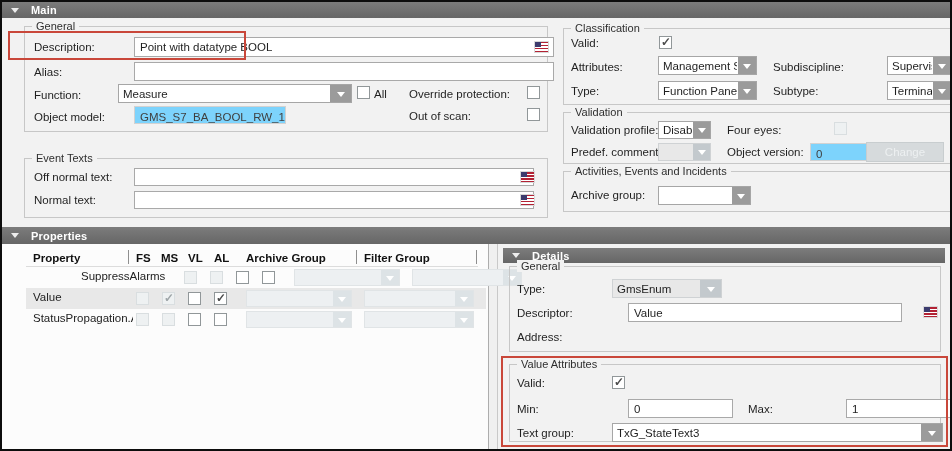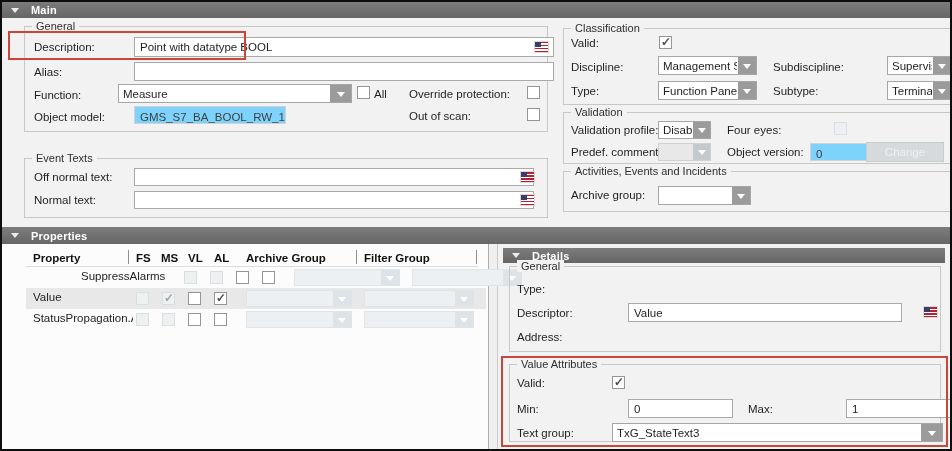--- a/index.html
+++ b/index.html
@@ -115,21 +115,21 @@
   <div class="inp" style="left:118px;top:191px;width:400px;height:18px;">
     <span></span>
   </div>
   <span class="flag abs" style="left:521px;top:195px;"></span>
 
   <div class="grp" style="left:563px;top:28px;width:391px;height:77px;">
     <span class="legend">Classification</span>
   </div>
   <span class="lbl" style="left:571px;top:37px;">Valid:</span>
   <span class="cb chk" style="left:659px;top:36px;"></span>
-  <span class="lbl" style="left:571px;top:61px;">Discipline:</span>
+  <span class="lbl" style="left:571px;top:61px;">Attributes:</span>
   <div class="dd" style="left:658px;top:56px;width:99px;height:19px;">
     <span class="txt">Management Sys</span>
     <span class="arr"></span>
   </div>
   <span class="lbl" style="left:773px;top:61px;">Subdiscipline:</span>
   <div class="dd" style="left:887px;top:56px;width:65px;height:19px;">
     <span class="txt">Supervisio</span>
     <span class="arr"></span>
   </div>
   <span class="lbl" style="left:571px;top:85px;">Type:</span>
@@ -239,20 +239,24 @@
 
   <div class="hdr" style="left:503px;top:248px;width:442px;height:15px;">
     <span class="tri"></span>
     <span>Details</span>
   </div>
 
   <div class="grp" style="left:509px;top:266px;width:432px;height:86px;">
     <span class="legend">General</span>
   </div>
   <span class="lbl" style="left:517px;top:283px;">Type:</span>
+  <div class="dd dis" style="left:612px;top:279px;width:110px;height:19px;">
+    <span class="txt">GmsEnum</span>
+    <span class="arr" style="width:21px;"></span>
+  </div>
   <span class="lbl" style="left:517px;top:307px;">Descriptor:</span>
   <div class="inp" style="left:612px;top:303px;width:274px;height:19px;">
     <span>Value</span>
   </div>
   <span class="flag abs" style="left:924px;top:307px;"></span>
   <span class="lbl" style="left:517px;top:331px;">Address:</span>
 
   <div class="redbox" style="left:501px;top:356px;width:447px;height:91px;"></div>
   <div class="grp" style="left:509px;top:364px;width:432px;height:78px;">
     <span class="legend">Value Attributes</span>

